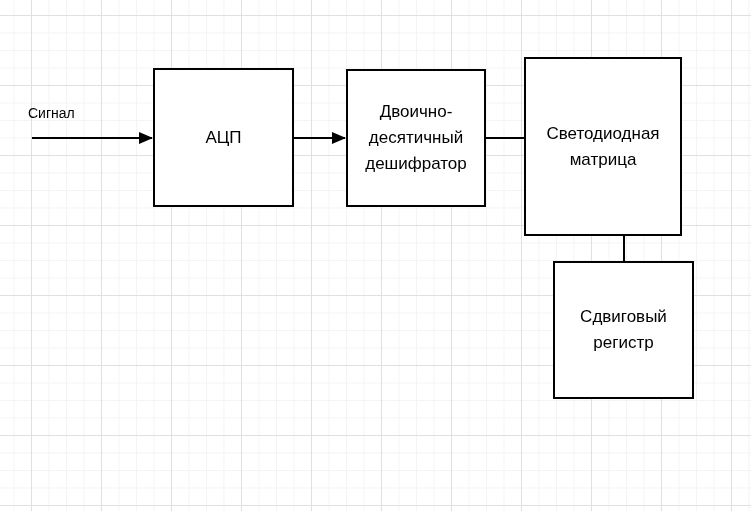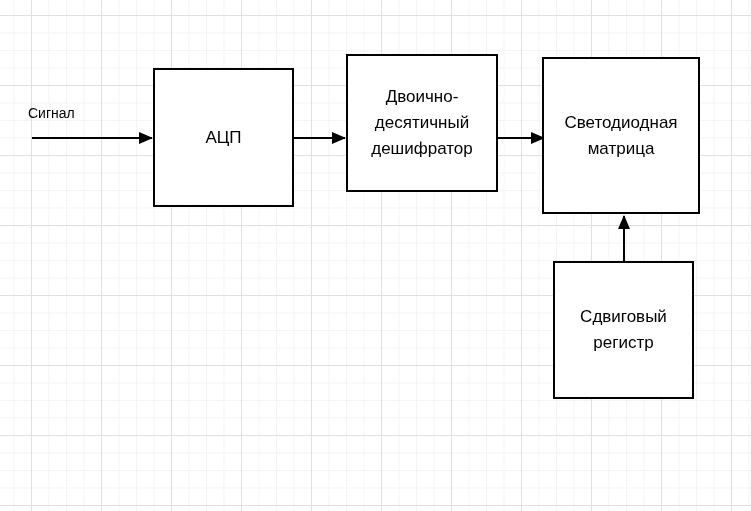--- a/index.html
+++ b/index.html
@@ -50,22 +50,22 @@
 
   .node-label {
     font-size: 17px;
     line-height: 26px;
     color: var(--text, #000000);
     text-align: center;
     white-space: pre-line;
   }
 
   .node-adc      { left: 153px; top:  68px; width: 141px; height: 139px; }
-  .node-decoder  { left: 346px; top:  54px; width: 152px; height: 138px; }
-  .node-matrix   { left: 542px; top:  57px; width: 158px; height: 157px; align-items: center; }
+  .node-decoder  { left: 346px; top:  69px; width: 140px; height: 138px; }
+  .node-matrix   { left: 524px; top:  57px; width: 158px; height: 179px; align-items: center; }
   .node-register { left: 553px; top: 261px; width: 141px; height: 138px; justify-content: center; }
 
   .edge-label {
     position: absolute;
     left: 28px;
     top: 103px;
     font-size: 14px;
     line-height: 20px;
     color: var(--text, #000000);
     white-space: nowrap;

